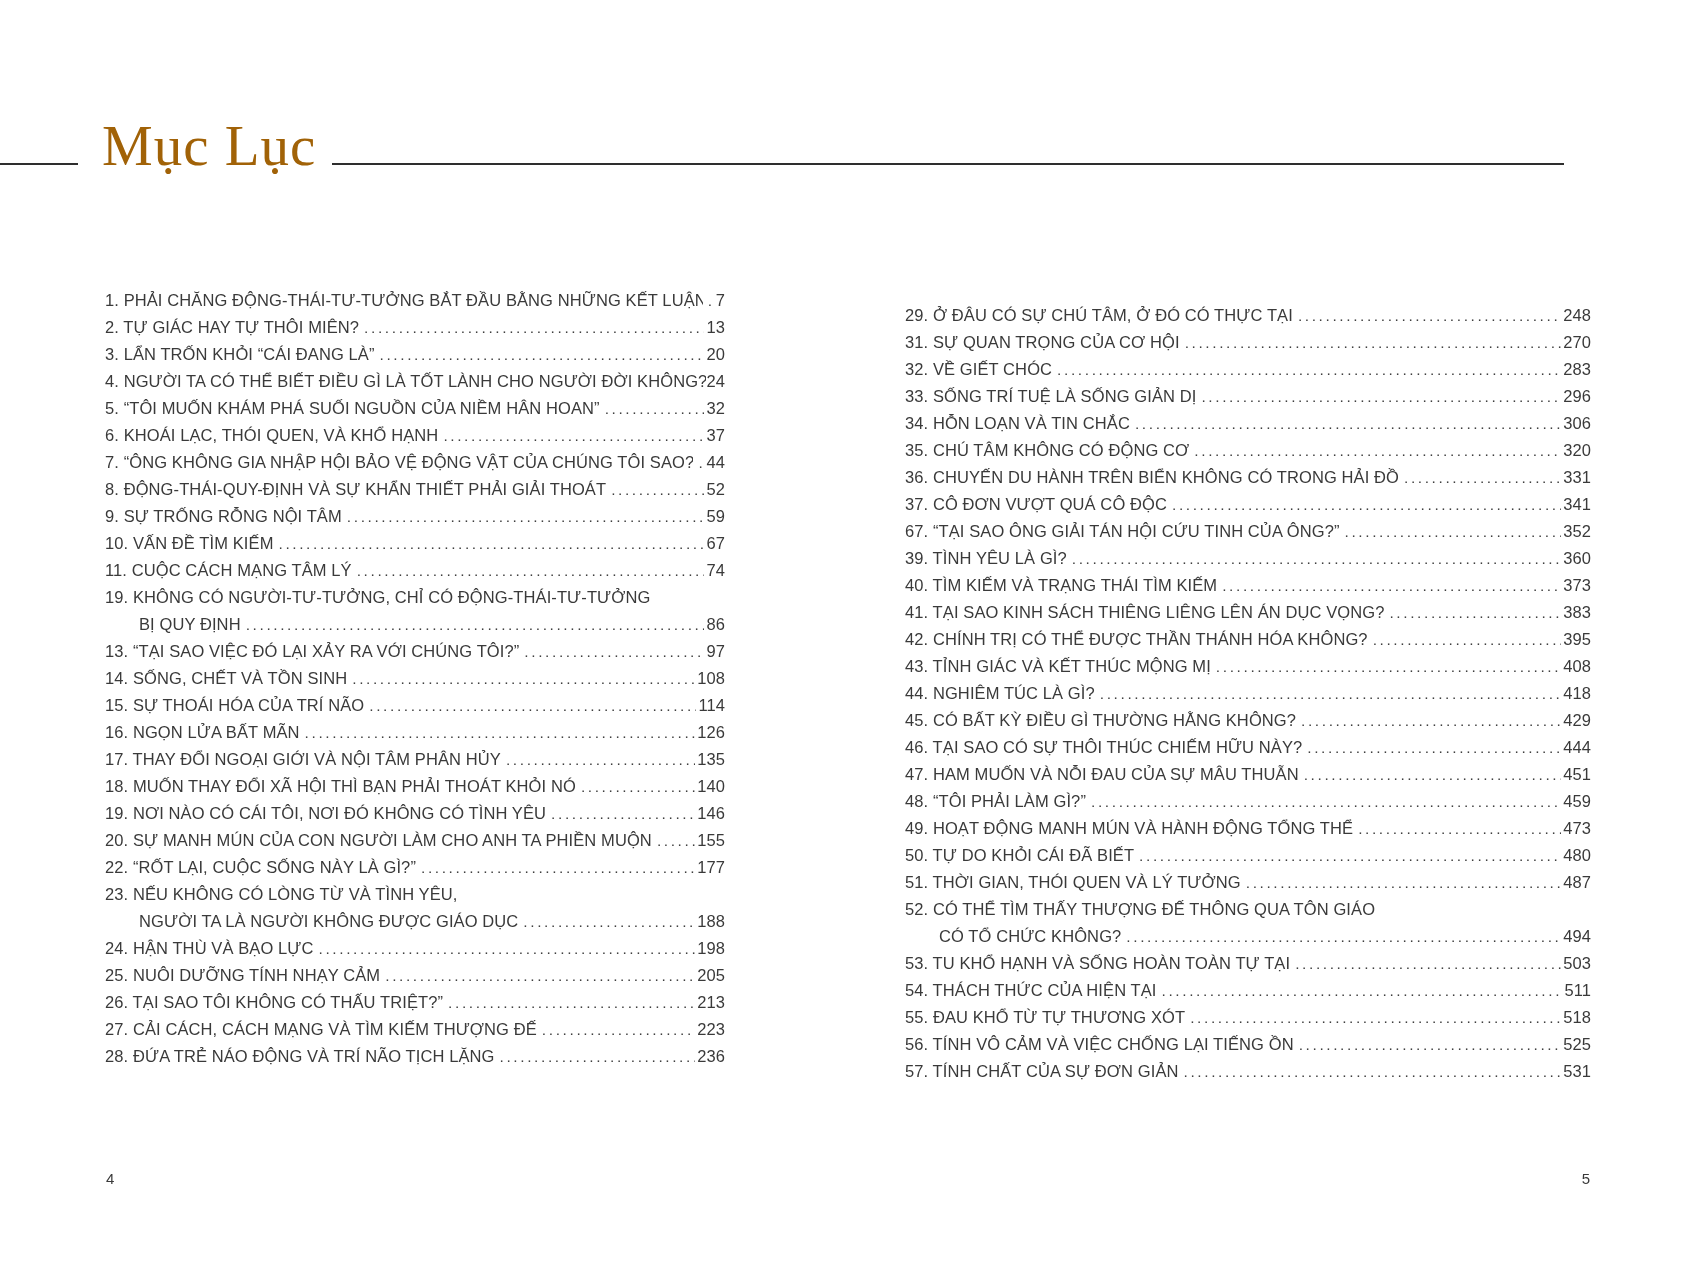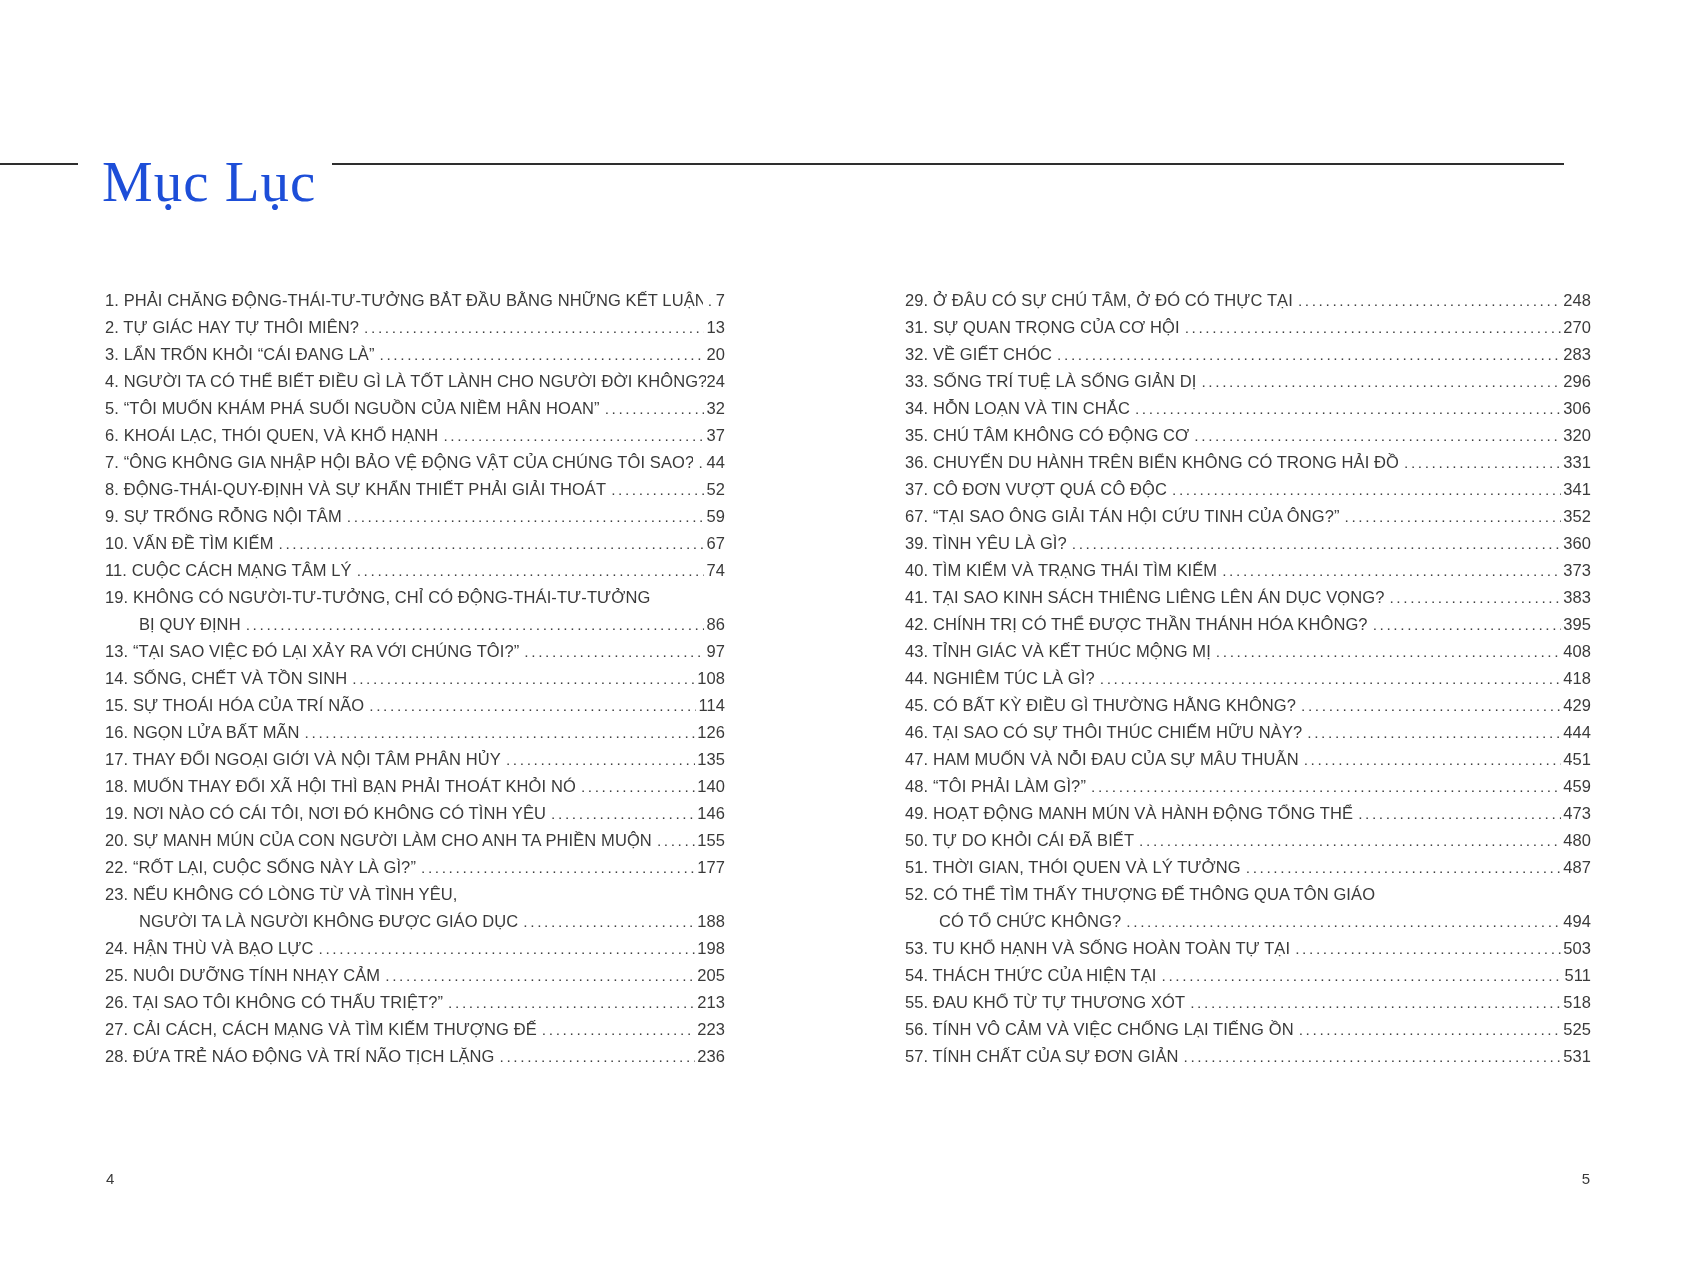--- a/index.html
+++ b/index.html
@@ -15,43 +15,42 @@
   }
   
   .title {
     position: absolute;
     left: 102px;
     top: 116px;
     font-family: "Liberation Serif", "DejaVu Serif", serif;
     font-weight: 400;
     font-size: 57px;
     line-height: 60px;
-    color: #1d4ed8;
+    color: #a16207;
     letter-spacing: 1px;
     white-space: nowrap;
-    margin-top: 36px;
   }
   .rule {
     position: absolute;
     top: 163px;
     height: 2px;
     background: #2e2e2e;
   }
   .rule-left  { left: 0;     width: 78px;  }
   .rule-right { left: 332px; width: 1232px; }
 
   
   .col {
     position: absolute;
     top: 287px;
     font-size: 16.5px;
     letter-spacing: 0.1px;
   }
   .col-left  { left: 105px; width: 620px; }
-  .col-right { left: 905px; width: 686px; }
+  .col-right { left: 905px; width: 686px; margin-top: 15px; }
 
   .row {
     display: flex;
     align-items: baseline;
     height: 27px;
     line-height: 27px;
   }
   .ttl {
     flex: 0 1 auto;
     white-space: nowrap;

